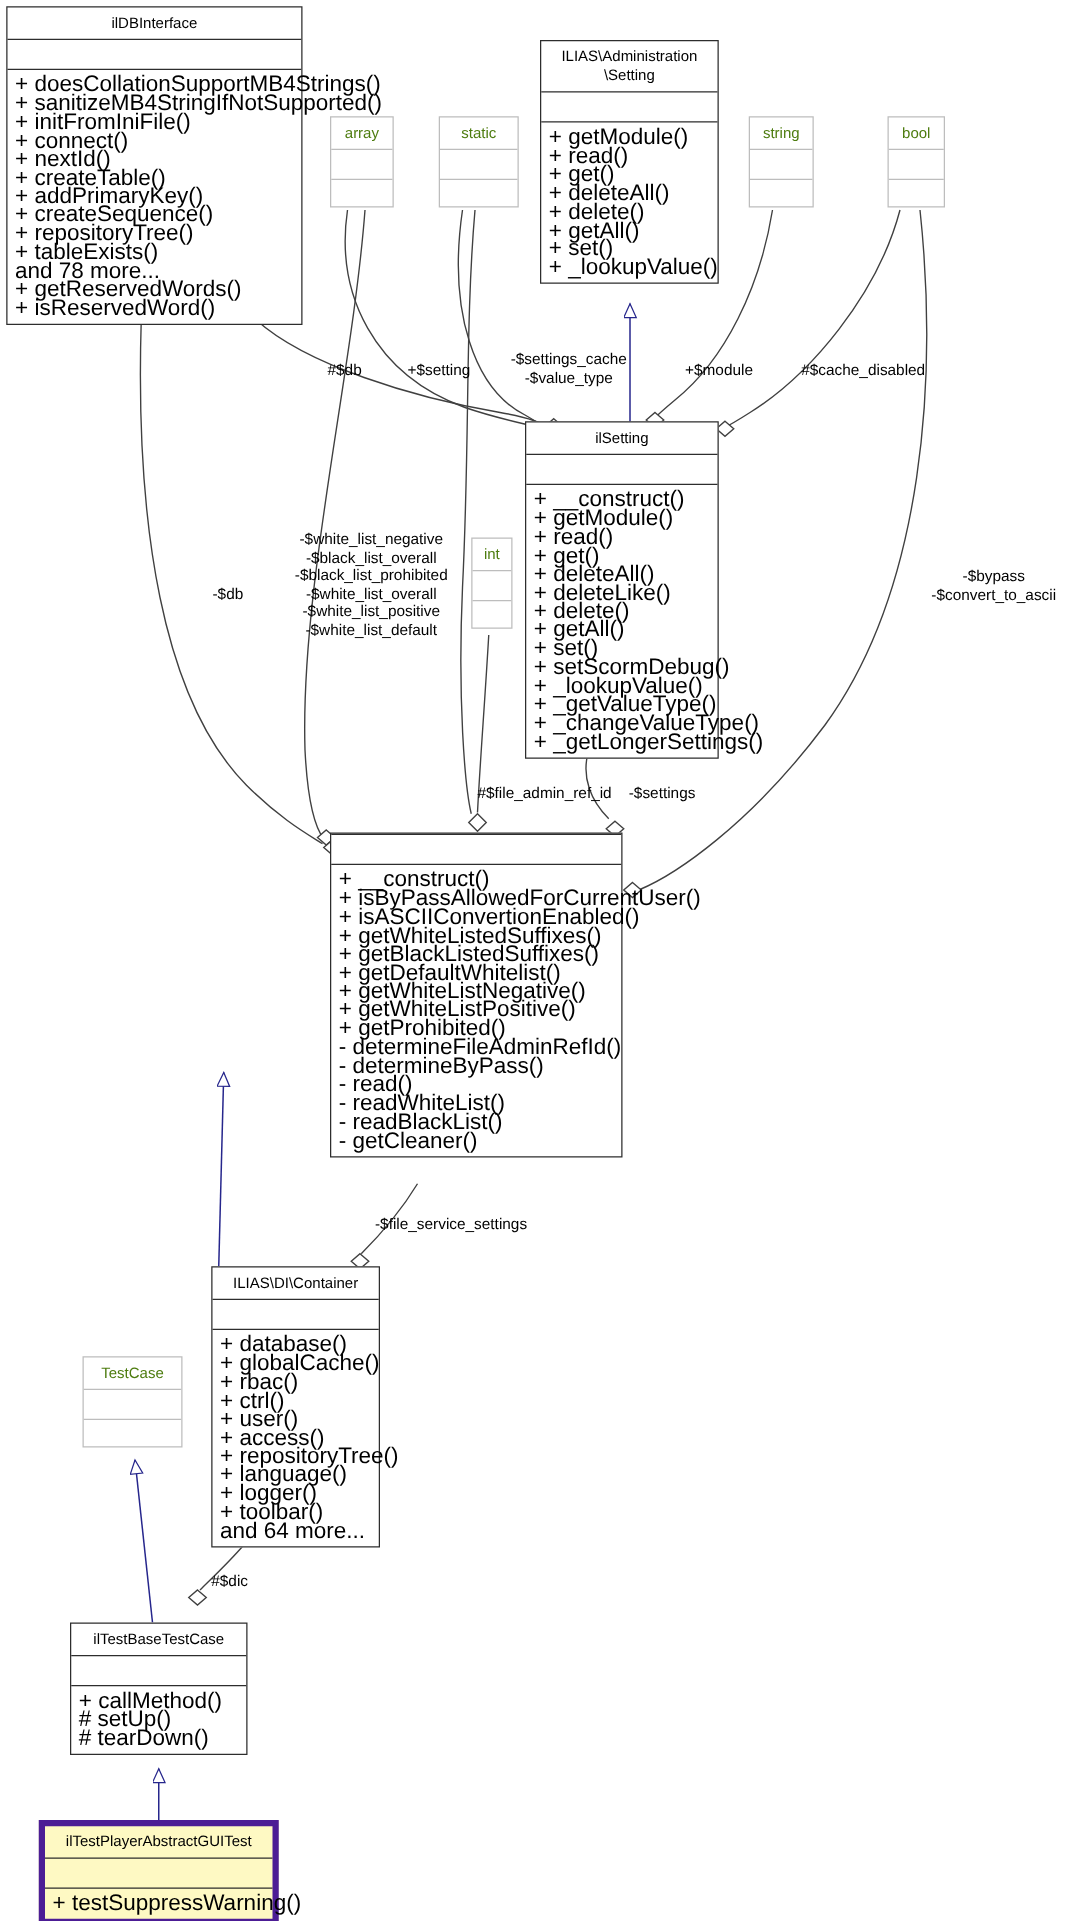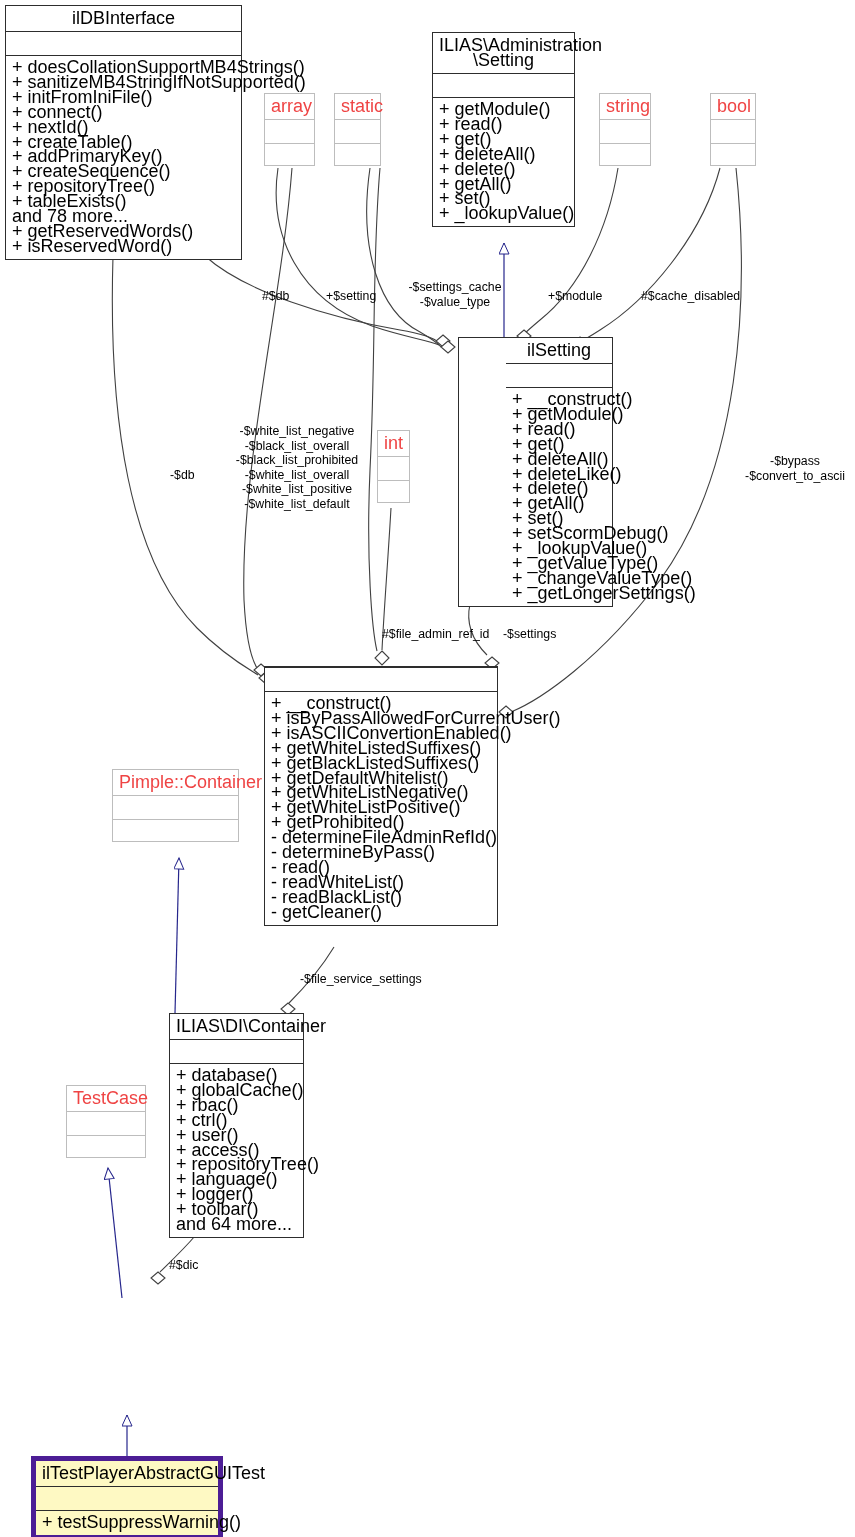--- a/index.html
+++ b/index.html
@@ -37,28 +37,28 @@
   }
   .uml-class.extern {
     border: 1px solid #bdbdbd;
   }
   .uml-class.highlight {
     background: #fef9c3;
     border: 5px solid #4c1d95;
   }
   .uml-title {
     text-align: center;
-    font-size: 18px;
+    font-size: 12px;
     color: #000000;
     line-height: 15px;
     padding: 5px 6px 5px 6px;
     white-space: pre-line;
   }
   .uml-class.extern > .uml-title {
-    color: #ef4444;
+    color: #4d7c0f;
   }
   .uml-sep {
     border-top: 1px solid #2d2d2d;
     height: 0;
     font-size: 0;
     line-height: 0;
   }
   .uml-class.extern .uml-sep {
     border-top: 1px solid #bdbdbd;
   }
@@ -183,21 +183,21 @@
   </div>
 
   <div class="uml-class extern" style="left:264px; top:93px; width:51px;">
     <div class="uml-title">array</div>
     <div class="uml-sep"></div>
     <div class="uml-attrs empty"></div>
     <div class="uml-sep"></div>
     <div class="uml-ops empty"></div>
   </div>
 
-  <div class="uml-class extern" style="left:334px; top:93px; width:47px;">
+  <div class="uml-class extern" style="left:351px; top:93px; width:64px;">
     <div class="uml-title">static</div>
     <div class="uml-sep"></div>
     <div class="uml-attrs empty"></div>
     <div class="uml-sep"></div>
     <div class="uml-ops empty"></div>
   </div>
 
   <div class="uml-class" style="left:432px; top:32px; width:143px;">
     <div class="uml-title">ILIAS\Administration
 \Setting</div>
@@ -233,21 +233,21 @@
   </div>
 
   <div class="uml-class extern" style="left:377px; top:430px; width:33px;">
     <div class="uml-title">int</div>
     <div class="uml-sep"></div>
     <div class="uml-attrs empty"></div>
     <div class="uml-sep"></div>
     <div class="uml-ops empty"></div>
   </div>
 
-  <div class="uml-class" style="left:458px; top:337px; width:155px;padding-left:47px;">
+  <div class="uml-class" style="left:420px; top:337px; width:155px;">
     <div class="uml-title">ilSetting</div>
     <div class="uml-sep"></div>
     <div class="uml-attrs empty"></div>
     <div class="uml-sep"></div>
     <div class="uml-ops">
       <div>+ __construct()</div>
       <div>+ getModule()</div>
       <div>+ read()</div>
       <div>+ get()</div>
       <div>+ deleteAll()</div>
@@ -279,27 +279,20 @@
       <div>+ getProhibited()</div>
       <div>- determineFileAdminRefId()</div>
       <div>- determineByPass()</div>
       <div>- read()</div>
       <div>- readWhiteList()</div>
       <div>- readBlackList()</div>
       <div>- getCleaner()</div>
     </div>
   </div>
 
-  <div class="uml-class extern" style="left:112px; top:769px; width:127px;">
-    <div class="uml-title">Pimple::Container</div>
-    <div class="uml-sep"></div>
-    <div class="uml-attrs empty"></div>
-    <div class="uml-sep"></div>
-    <div class="uml-ops empty"></div>
-  </div>
 
   <div class="uml-class" style="left:169px; top:1013px; width:135px;">
     <div class="uml-title">ILIAS\DI\Container</div>
     <div class="uml-sep"></div>
     <div class="uml-attrs empty"></div>
     <div class="uml-sep"></div>
     <div class="uml-ops">
       <div>+ database()</div>
       <div>+ globalCache()</div>
       <div>+ rbac()</div>
@@ -315,20 +308,31 @@
   </div>
 
   <div class="uml-class extern" style="left:66px; top:1085px; width:80px;">
     <div class="uml-title">TestCase</div>
     <div class="uml-sep"></div>
     <div class="uml-attrs empty"></div>
     <div class="uml-sep"></div>
     <div class="uml-ops empty"></div>
   </div>
 
+  <div class="uml-class" style="left:56px; top:1298px; width:142px;">
+    <div class="uml-title">ilTestBaseTestCase</div>
+    <div class="uml-sep"></div>
+    <div class="uml-attrs empty"></div>
+    <div class="uml-sep"></div>
+    <div class="uml-ops">
+      <div>+ callMethod()</div>
+      <div># setUp()</div>
+      <div># tearDown()</div>
+    </div>
+  </div>
 
   <div class="uml-class highlight" style="left:31px; top:1456px; width:192px;">
     <div class="uml-title">ilTestPlayerAbstractGUITest</div>
     <div class="uml-sep"></div>
     <div class="uml-attrs empty"></div>
     <div class="uml-sep"></div>
     <div class="uml-ops">
       <div>+ testSuppressWarning()</div>
     </div>
   </div>

